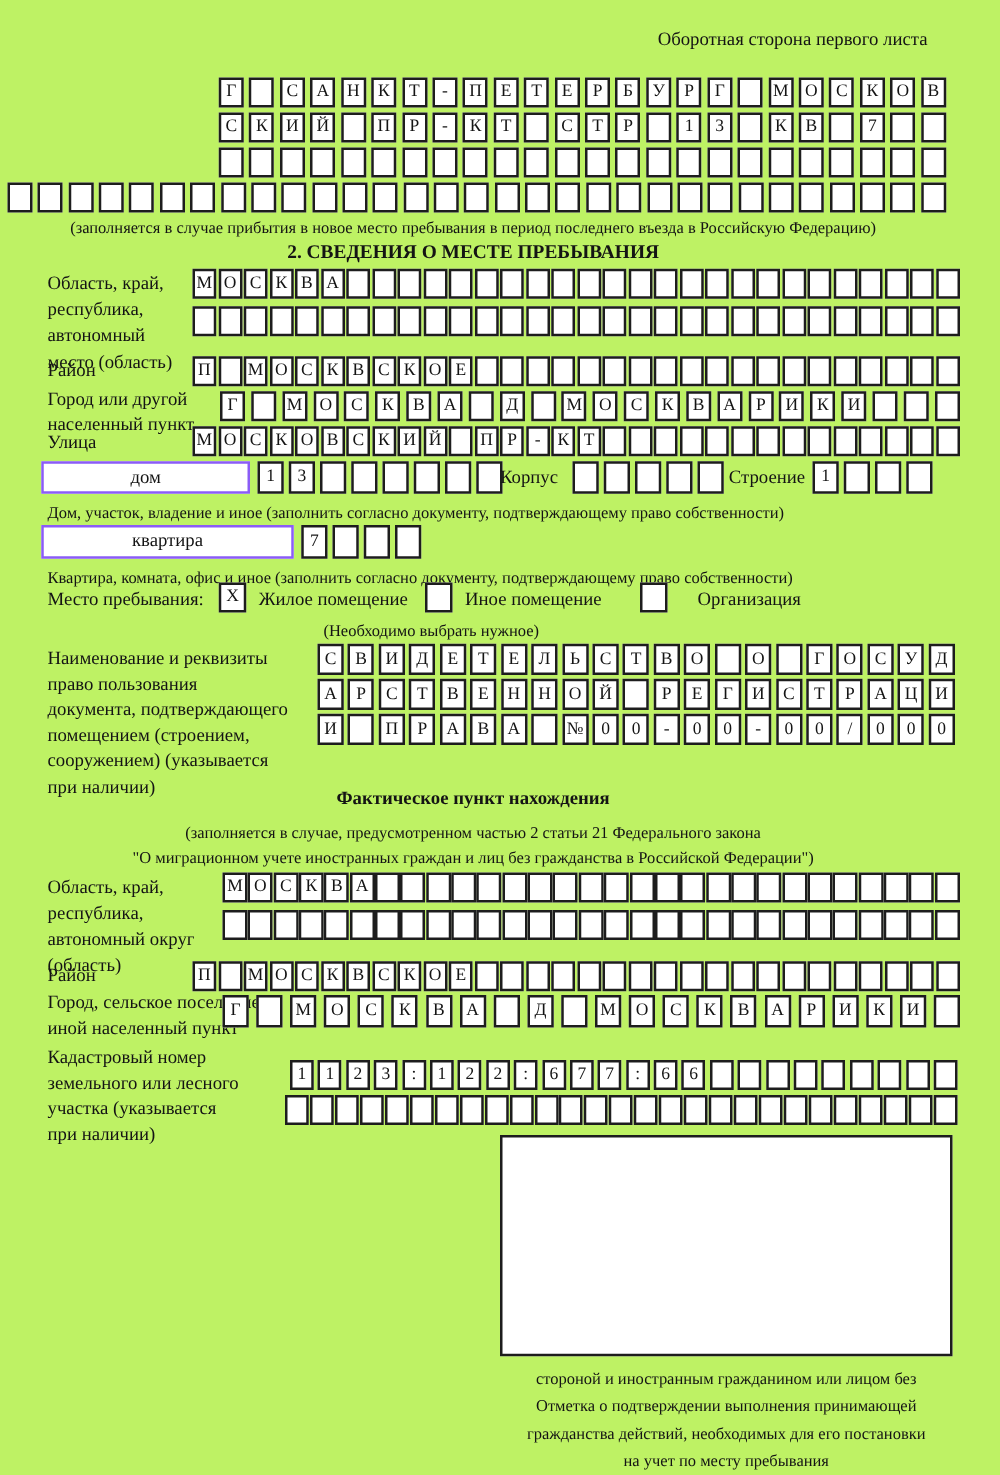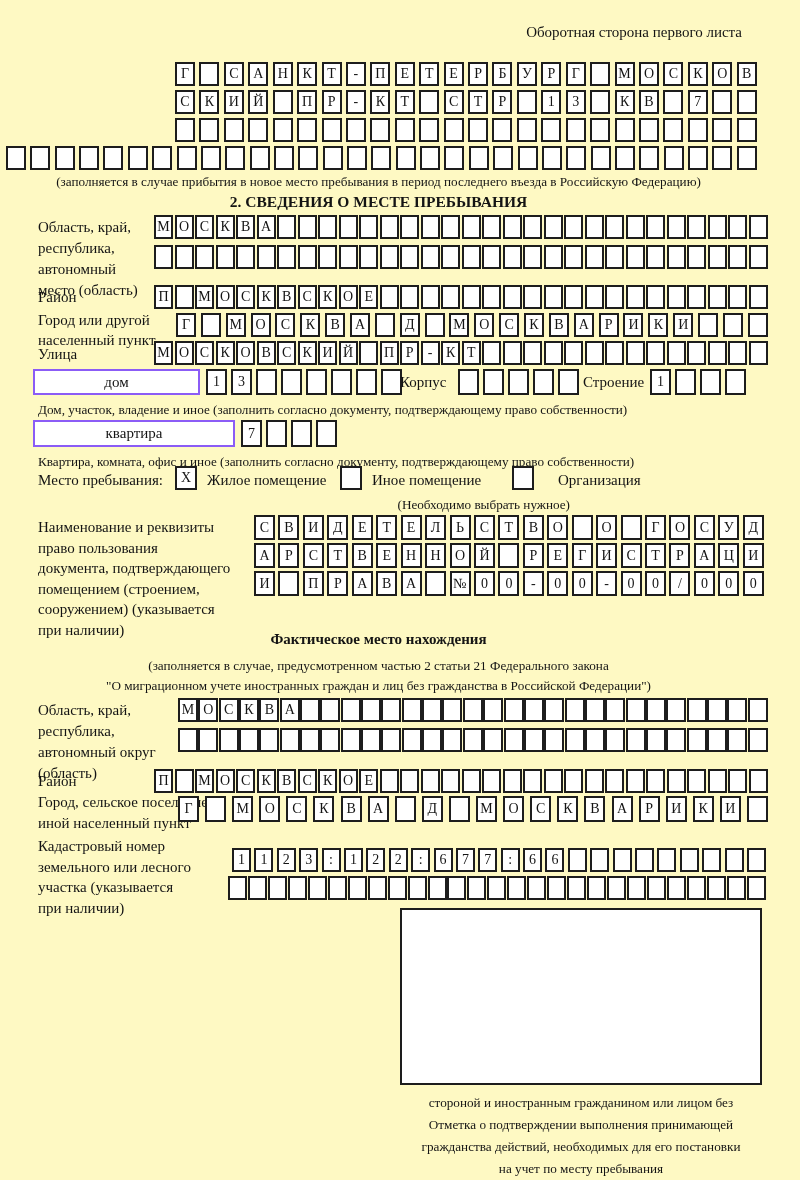--- a/index.html
+++ b/index.html
@@ -1,18 +1,18 @@
 <!DOCTYPE html>
 <html><head>
 <meta charset="utf-8">
 <style>
   *{margin:0;padding:0;box-sizing:border-box}
   html,body{background:#fff}
   body{font-family:"Liberation Serif","DejaVu Serif",serif;color:#141414}
-  .page{position:relative;width:800px;height:1180px;background:#fef9c3;overflow:hidden}
+  .page{position:relative;width:800px;height:1180px;background:#bef264;overflow:hidden}
   .abs{position:absolute}
   .lbl{position:absolute;font-size:15px;line-height:21px}
   .small{font-size:13.2px;line-height:20px}
   .bold{font-weight:bold}
   .centerband{position:absolute;left:0;width:757px;text-align:center}
   .nowrap{white-space:nowrap}
   .crow{position:absolute;display:flex;justify-content:space-between}
   .cgroup{position:absolute;display:flex;gap:4px}
   .cell{flex:none;width:var(--cw,19px);height:var(--ch,24px);border:2px solid #1d1d1d;
         display:flex;align-items:center;justify-content:center;
@@ -350,21 +350,21 @@
     </div>
   <div class="abs small nowrap" style="left:38px;top:452px">Квартира, комната, офис и иное (заполнить согласно документу, подтверждающему право собственности)</div>
 
   <div class="lbl nowrap" style="left:38px;top:470px">Место пребывания:</div>
   <div class="cb" style="left:175px;top:466px">X</div>
   <div class="lbl nowrap" style="left:207px;top:470px">Жилое помещение</div>
   <div class="cb" style="left:340px;top:466px"></div>
   <div class="lbl nowrap" style="left:372px;top:470px">Иное помещение</div>
   <div class="cb" style="left:512px;top:466px"></div>
   <div class="lbl nowrap" style="left:558px;top:470px">Организация</div>
-  <div class="abs small" style="left:120px;top:495px;width:450px;text-align:right">(Необходимо выбрать нужное)</div>
+  <div class="abs small" style="left:120px;top:495px;width:450px;text-align:center">(Необходимо выбрать нужное)</div>
 
   <div class="lbl" style="left:38px;top:517px;line-height:20.5px">
       <div class="nowrap">Наименование и реквизиты</div>
       <div class="nowrap">право пользования</div>
       <div class="nowrap">документа, подтверждающего</div>
       <div class="nowrap">помещением (строением,</div>
       <div class="nowrap">сооружением) (указывается</div>
       <div class="nowrap">при наличии)</div>
     </div>
   <div class="crow" style="left:254px;top:515px;width:510px;--cw:21px;--ch:25px">
@@ -430,21 +430,21 @@
       <div class="cell filled">0</div>
       <div class="cell filled">-</div>
       <div class="cell filled">0</div>
       <div class="cell filled">0</div>
       <div class="cell filled">/</div>
       <div class="cell filled">0</div>
       <div class="cell filled">0</div>
       <div class="cell filled">0</div>
     </div>
 
-  <div class="centerband bold" style="top:631px;font-size:15px">Фактическое место нахождения</div>
+  <div class="centerband bold" style="top:631px;font-size:15px">Фактическое пункт нахождения</div>
   <div class="centerband small" style="top:656px;line-height:20px">
       <div class="nowrap">(заполняется в случае, предусмотренном частью 2 статьи 21 Федерального закона</div>
       <div class="nowrap">"О миграционном учете иностранных граждан и лиц без гражданства в Российской Федерации")</div>
     </div>
 
   <div class="lbl" style="left:38px;top:700px">
       <div class="nowrap">Область, край,</div>
       <div class="nowrap">республика,</div>
       <div class="nowrap">автономный округ</div>
       <div class="nowrap">(область)</div>

